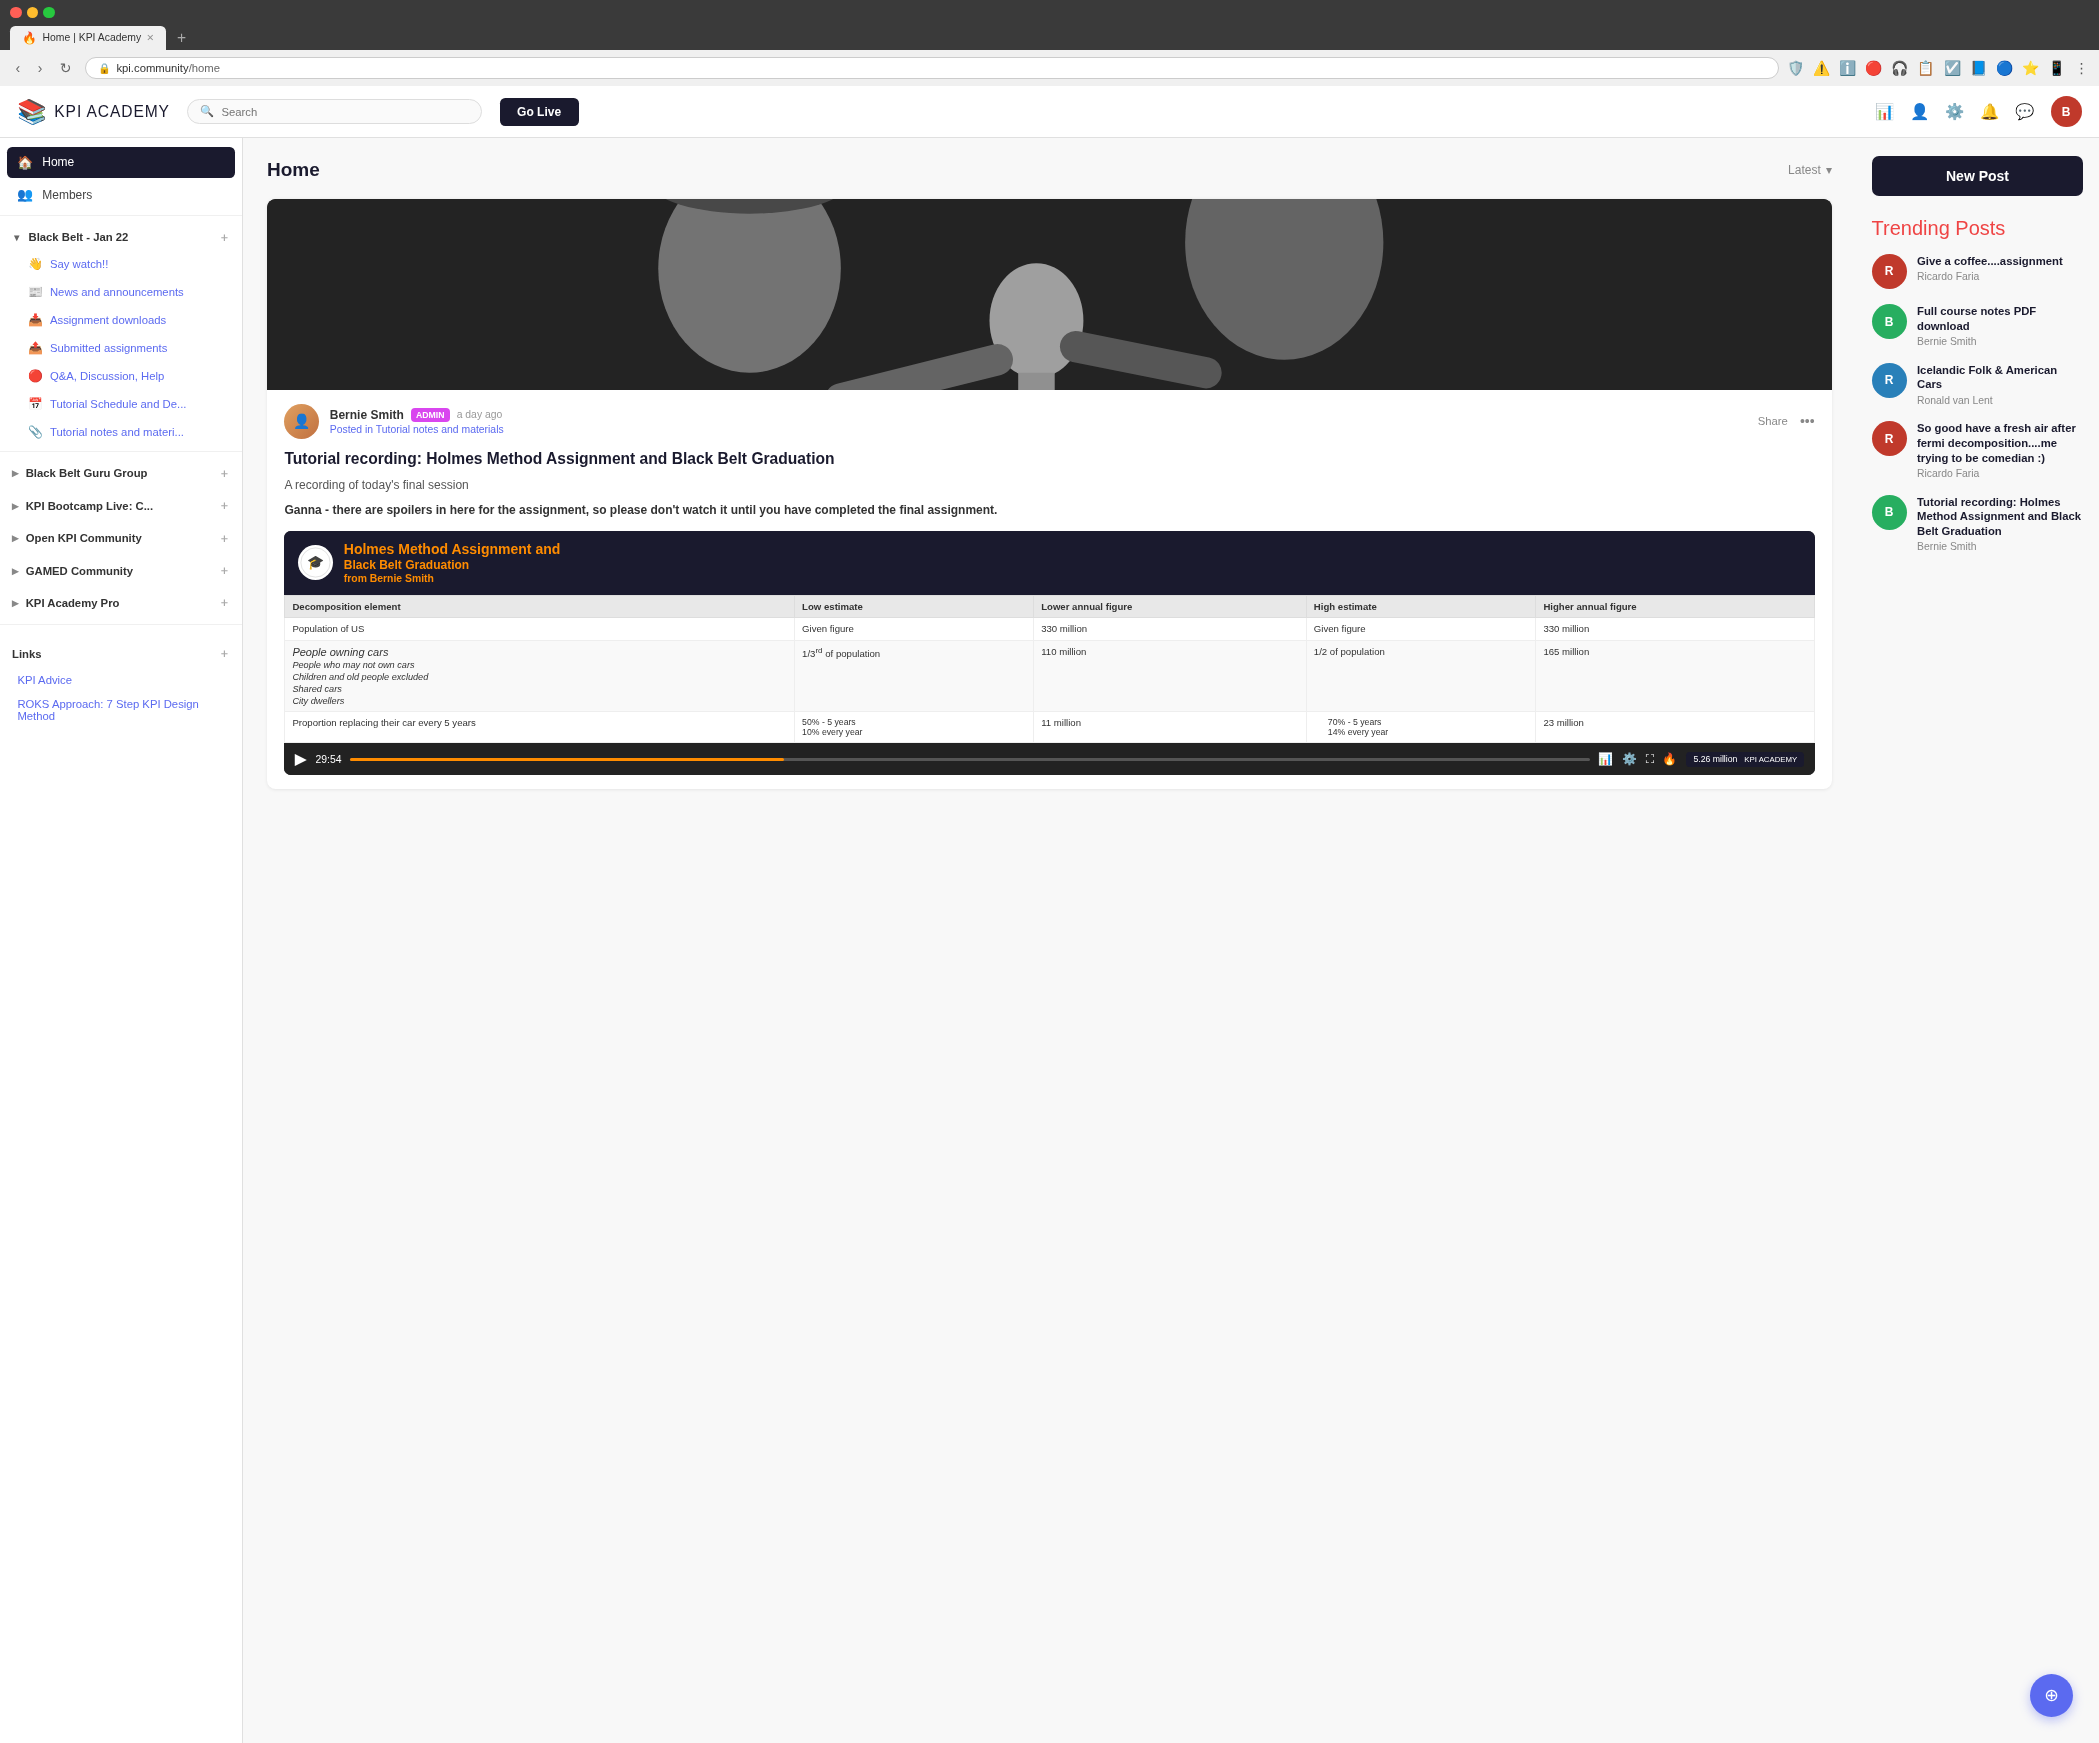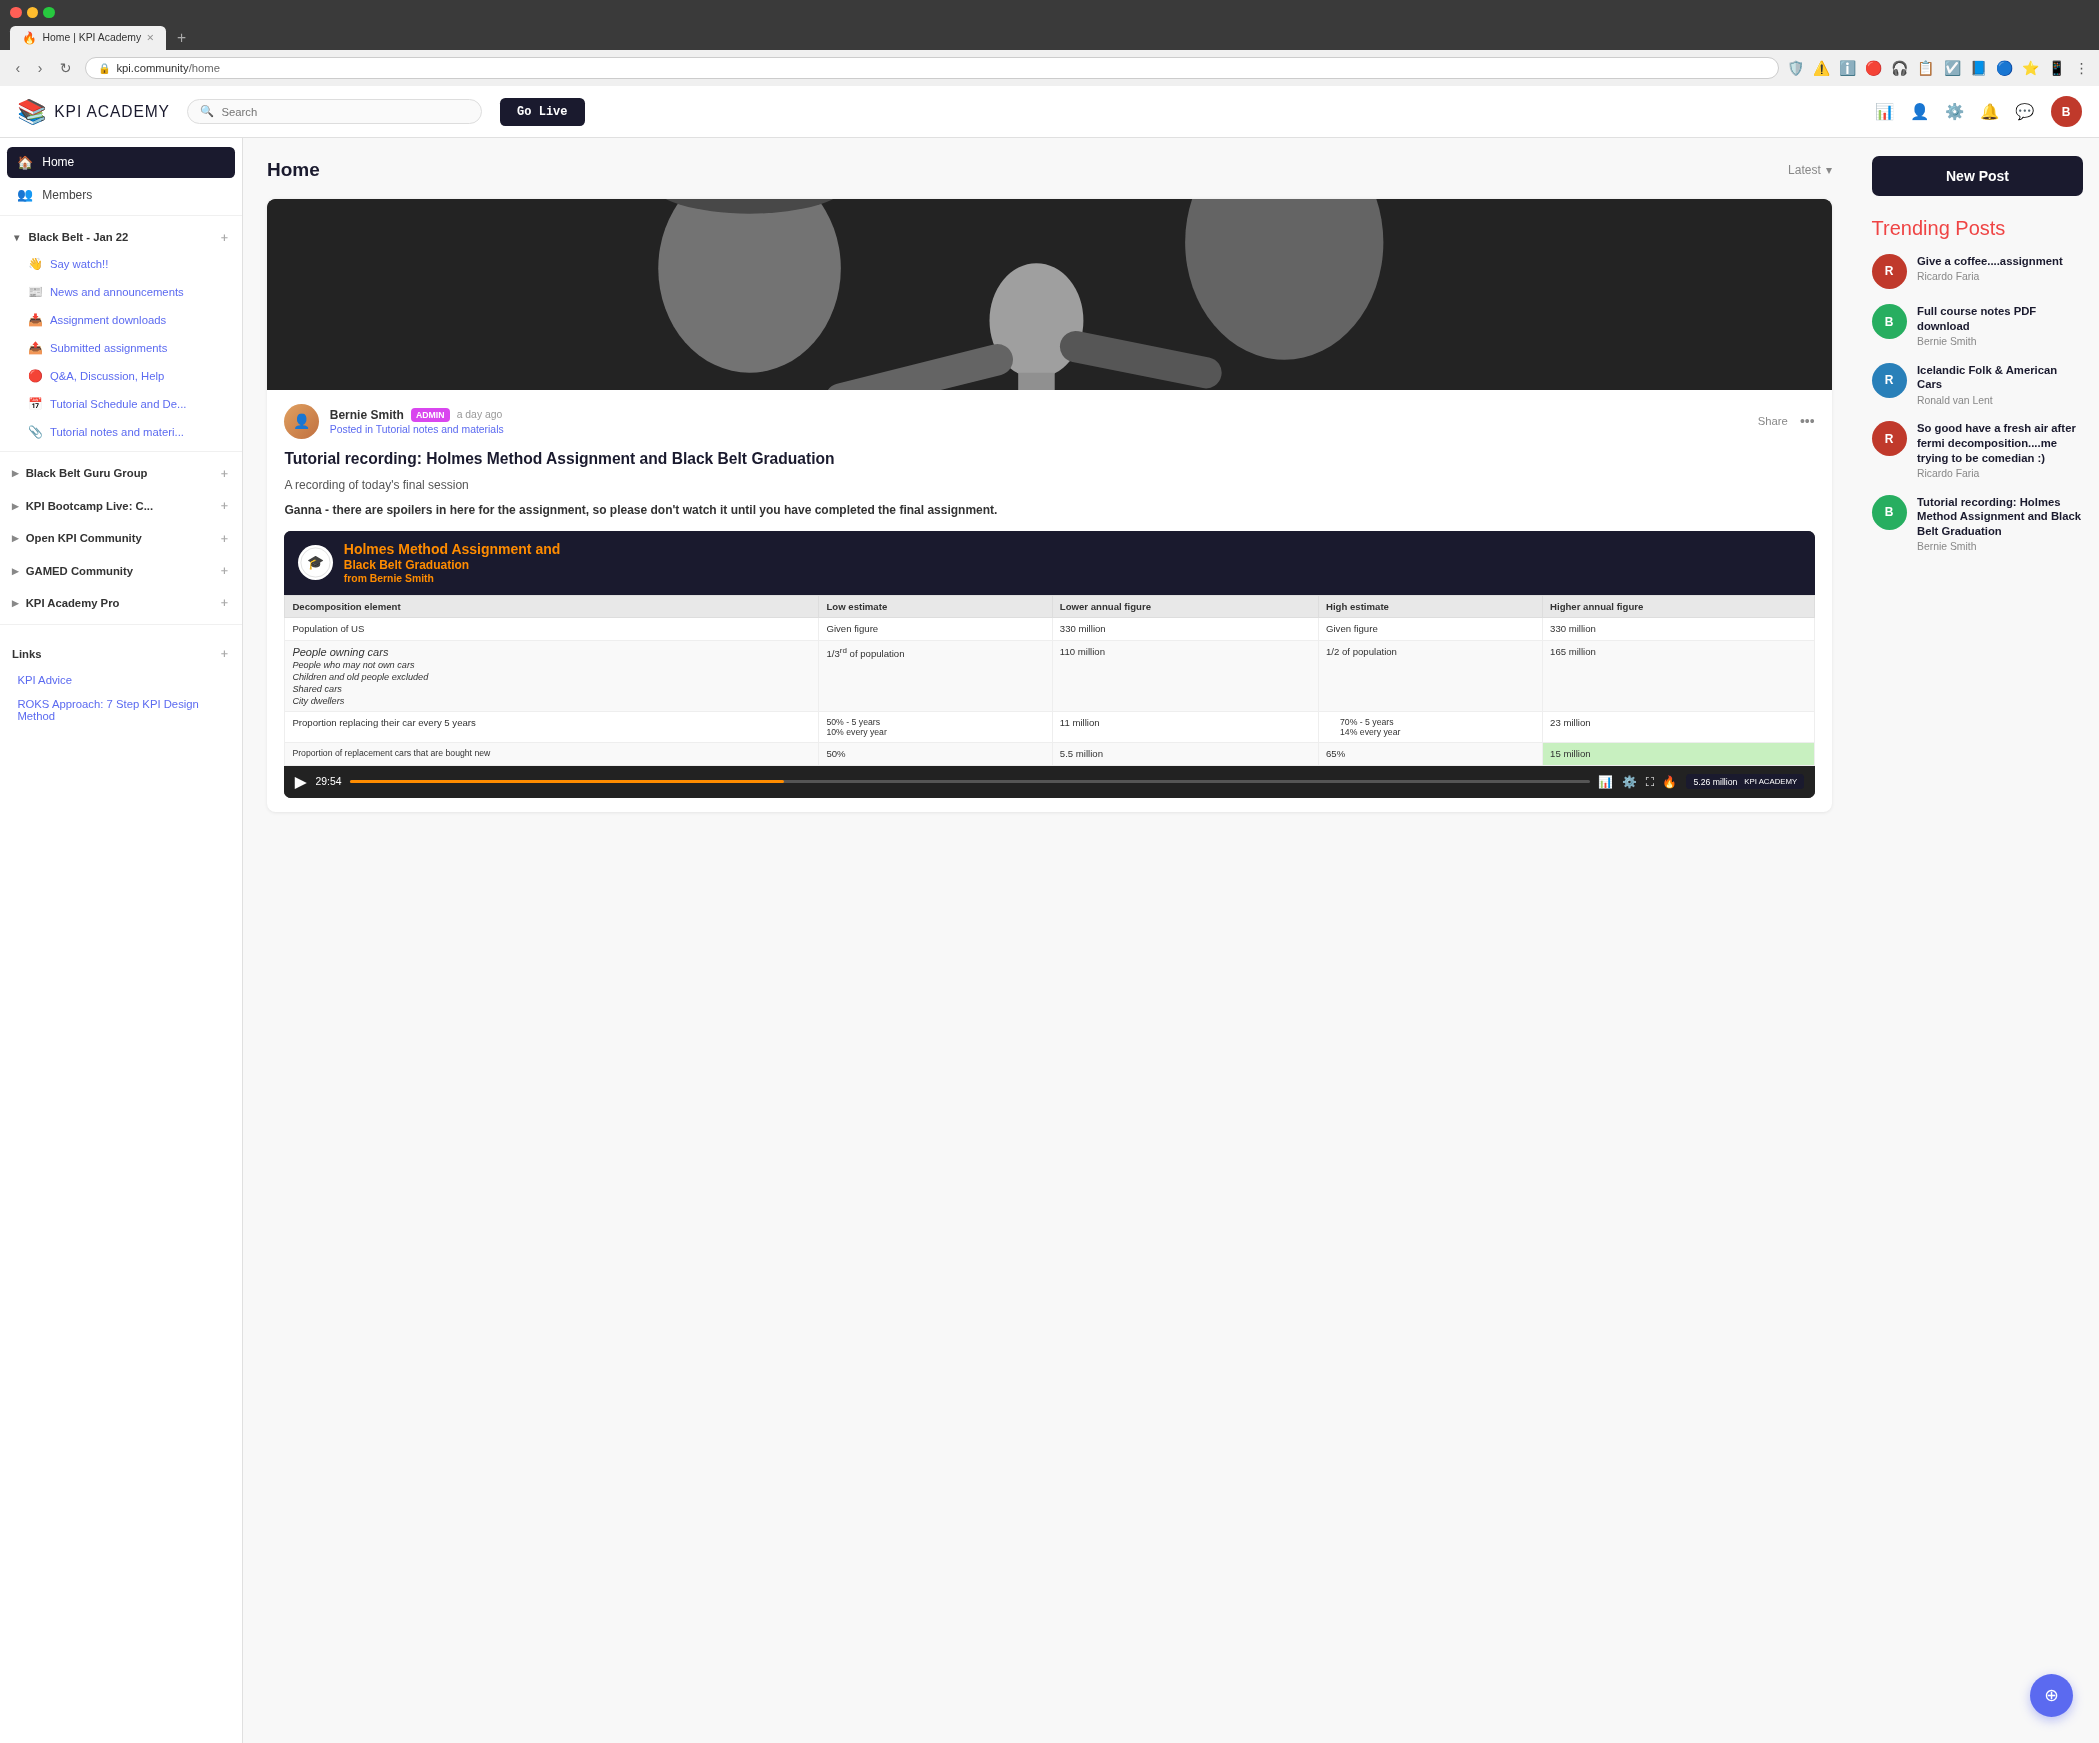--- a/index.html
+++ b/index.html
@@ -59,21 +59,21 @@
     .logo-text { font-size: 15.6px; font-weight: 700; color: #1a1a2e; letter-spacing: 0.9px; }
     .logo-text span { font-weight: 400; }
     .search-bar {
       flex: 1; max-width: 295px; display: flex; align-items: center;
       border: 0.9px solid #ddd; border-radius: 17.4px; padding: 5.2px 12px; gap: 7px; background: #fafafa;
     }
     .search-bar input { border: none; background: none; outline: none; font-size: 11.3px; width: 100%; color: #666; }
     .search-icon { color: #aaa; font-size: 11.3px; }
     .go-live-btn {
       background: #1a1a2e; color: white; border: none; border-radius: 5.2px;
-      padding: 7px 17.4px; font-size: 12px; font-weight: 600; cursor: pointer; font-family: Liberation Mono, monospace;
+      padding: 7px 17.4px; font-size: 12px; font-weight: 600; cursor: pointer;
     }
     .header-actions { display: flex; align-items: center; gap: 15.6px; margin-left: auto; }
     .header-action-icon { color: #555; font-size: 15.6px; cursor: pointer; }
     .avatar { width: 31px; height: 31px; border-radius: 50%; background: #c0392b; display: flex; align-items: center; justify-content: center; color: white; font-weight: bold; font-size: 12px; overflow: hidden; }
 
     
     .app-body {
       display: flex; height: calc(100vh - 52px - 78px); 
     }
 
@@ -483,27 +483,20 @@
                   <td>1/2 of population</td>
                   <td>165 million</td>
                 </tr>
                 <tr>
                   <td>Proportion replacing their car every 5 years</td>
                   <td style="font-size:8.7px;">50% - 5 years<br>10% every year</td>
                   <td>11 million</td>
                   <td style="font-size:8.7px;padding-left:21px;">70% - 5 years<br>14% every year</td>
                   <td>23 million</td>
                 </tr>
-                <tr>
-                  <td style="font-size:8.7px;">Proportion of replacement cars that are bought new</td>
-                  <td>50%</td>
-                  <td>5.5 million</td>
-                  <td>65%</td>
-                  <td style="background:#c8f0c0;">15 million</td>
-                </tr>
               </tbody>
             </table>
           </div>
           <div class="video-controls">
             <span class="play-btn">▶</span>
             <span class="video-time">29:54</span>
             <div class="progress-bar">
               <div class="progress-fill"></div>
             </div>
             <span class="volume-icon">📊</span>

